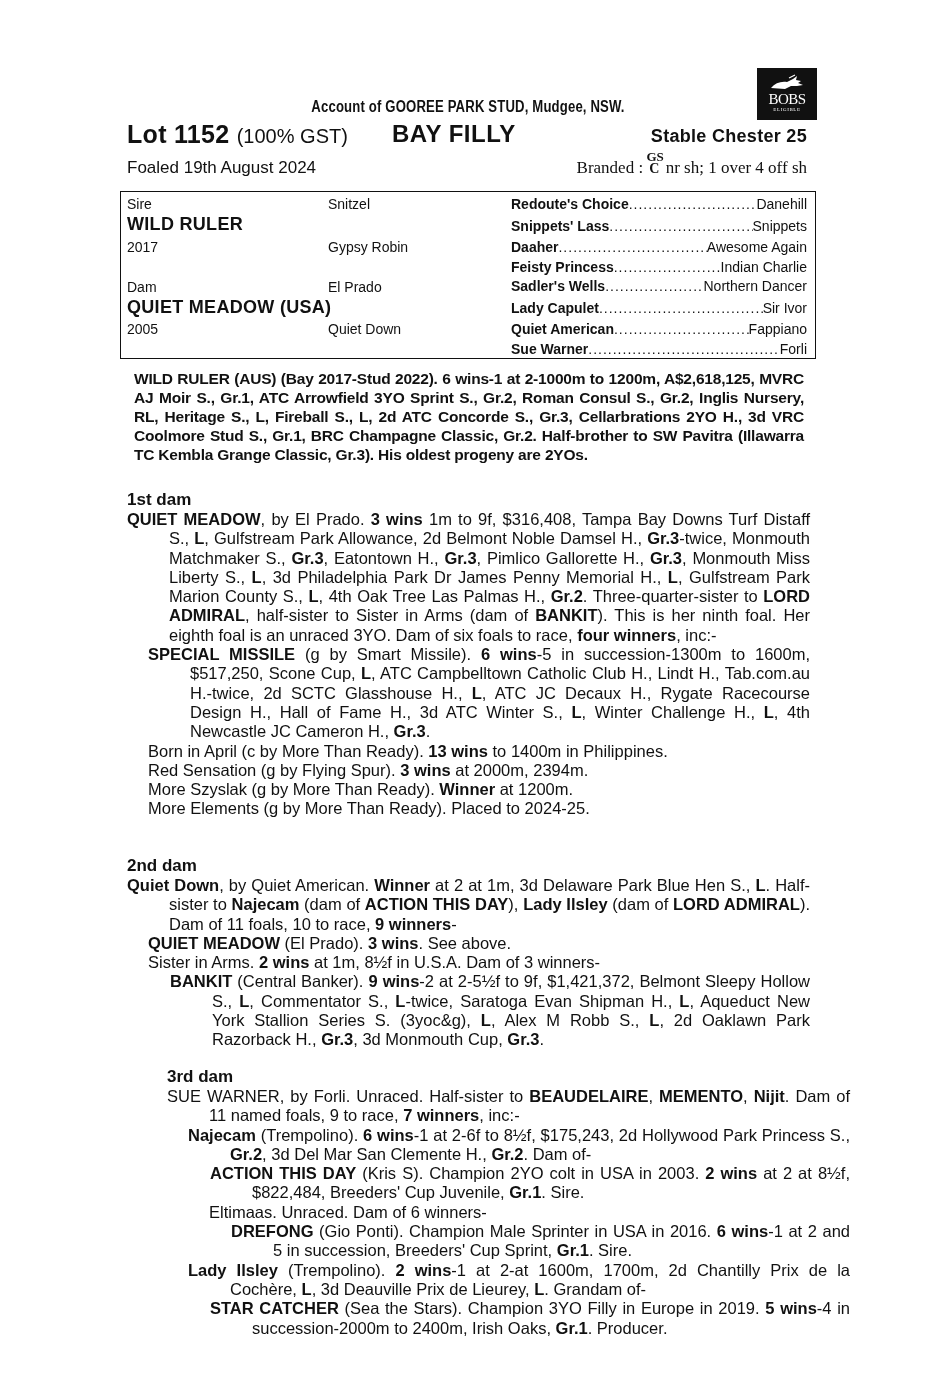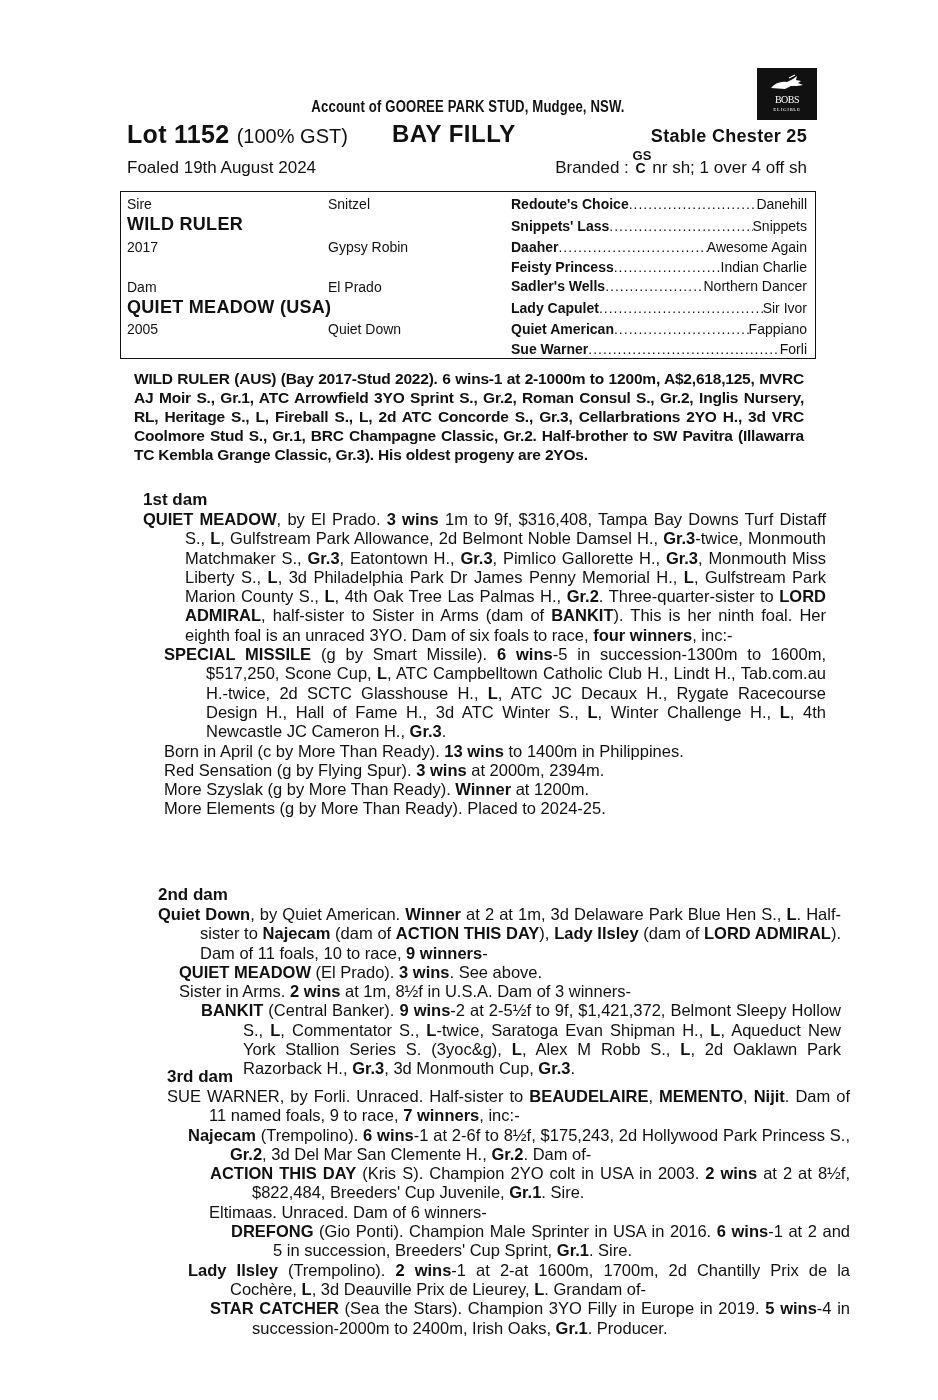--- a/index.html
+++ b/index.html
@@ -1,32 +1,32 @@
 <!DOCTYPE html>
 <html><head>
 <meta charset="utf-8">
 <style>
   html, body { margin: 0; padding: 0; background: #ffffff; }
   body { width: 938px; height: 1400px; position: relative; color: #111; font-family: "Liberation Sans", sans-serif; overflow: hidden; }
   .page { position: absolute; left: 0; top: 0; width: 938px; height: 1400px; }
 
   .logo { position: absolute; left: 757px; top: 68px; width: 60px; height: 52px; background: #111; color: #fff; text-align: center; }
   .logo svg { display: block; margin: 6px auto 0; }
-  .logo .bobs { font-family: "Liberation Serif", serif; font-size: 10px; line-height: 13px; letter-spacing: -0.5px; display: block; margin-top: 1px; }
+  .logo .bobs { font-family: "Liberation Serif", serif; font-size: 15px; line-height: 13px; letter-spacing: -0.5px; display: block; margin-top: 1px; }
   .logo .elig { font-family: "Liberation Serif", serif; font-size: 5px; letter-spacing: 0.6px; display: block; margin-top: 1px; }
 
   .account { position: absolute; left: 128px; width: 680px; top: 98px; text-align: center; font-family: "Liberation Sans", sans-serif; font-weight: bold; font-size: 16px; transform: scaleX(0.82); transform-origin: center; letter-spacing: 0.2px; }
   .lot-row { position: absolute; top: 120px; left: 127px; width: 682px; height: 30px; }
   .lot { position: absolute; left: 0; top: 0; font-weight: 900; font-size: 25px; letter-spacing: 0.3px; }
   .lot .gst { font-weight: normal; font-size: 20px; letter-spacing: 0; }
   .sex { position: absolute; left: 265px; top: 0; font-weight: 900; font-size: 24px; letter-spacing: 0.5px; }
   .stable { position: absolute; right: 2px; top: 6px; font-weight: bold; font-size: 18px; letter-spacing: 0.3px; }
   .foal-row { position: absolute; top: 158px; left: 127px; width: 682px; height: 24px; font-size: 17px; }
   .foaled { position: absolute; left: 0; top: 0; }
-  .branded { position: absolute; right: 2px; top: 0; }
+  .branded { position: absolute; right: 2px; top: 0; font-family: Liberation Serif, serif; }
   .brand-mark { display: inline-block; position: relative; width: 14px; text-align: center; font-weight: bold; font-size: 14px; }
   .brand-mark .gs { position: absolute; left: -1px; top: -12px; font-size: 13px; }
 
   .ped { position: absolute; left: 120px; top: 191px; width: 696px; height: 168px; border: 1.5px solid #111; box-sizing: border-box; }
   .ped .cell { position: absolute; font-size: 14px; white-space: nowrap; }
   .ped .big { font-weight: 900; font-size: 18px; letter-spacing: 0.3px; }
   .ped .anc { position: absolute; left: 390px; width: 296px; font-size: 14px; display: flex; white-space: nowrap; }
   .ped .anc .l { flex: 0 0 auto; font-weight: bold; }
   .ped .anc .dots { flex: 1 1 auto; overflow: hidden; letter-spacing: 1px; }
   .ped .anc .dots::after { content: "...................................................................................................."; }
@@ -126,33 +126,33 @@
       </div>
     <div class="anc" style="top:149px;">
         <span class="l">Sue Warner</span>
         <span class="dots"></span>
         <span class="r">Forli</span>
       </div>
   </div>
 
   <div class="sire-block">WILD RULER (AUS) (Bay 2017-Stud 2022). 6 wins-1 at 2-1000m to 1200m, A$2,618,125, MVRC AJ Moir S., Gr.1, ATC Arrowfield 3YO Sprint S., Gr.2, Roman Consul S., Gr.2, Inglis Nursery, RL, Heritage S., L, Fireball S., L, 2d ATC Concorde S., Gr.3, Cellarbrations 2YO H., 3d VRC Coolmore Stud S., Gr.1, BRC Champagne Classic, Gr.2. Half-brother to SW Pavitra (Illawarra TC Kembla Grange Classic, Gr.3). His oldest progeny are 2YOs.</div>
 
-  <div class="section" style="top:490px;margin-left:16px;">
+  <div class="section" style="top:490px;">
     <h3>1st dam</h3>
     <div>
         <div class="p i0"><b>QUIET MEADOW</b><span>, by El Prado. </span><b>3 wins</b><span> 1m to 9f, $316,408, Tampa Bay Downs Turf Distaff S., </span><b>L</b><span>, Gulfstream Park Allowance, 2d Belmont Noble Damsel H., </span><b>Gr.3</b><span>-twice, Monmouth Matchmaker S., </span><b>Gr.3</b><span>, Eatontown H., </span><b>Gr.3</b><span>, Pimlico Gallorette H., </span><b>Gr.3</b><span>, Monmouth Miss Liberty S., </span><b>L</b><span>, 3d Philadelphia Park Dr James Penny Memorial H., </span><b>L</b><span>, Gulfstream Park Marion County S., </span><b>L</b><span>, 4th Oak Tree Las Palmas H., </span><b>Gr.2</b><span>. Three-quarter-sister to </span><b>LORD ADMIRAL</b><span>, half-sister to Sister in Arms (dam of </span><b>BANKIT</b><span>). This is her ninth foal. Her eighth foal is an unraced 3YO. Dam of six foals to race, </span><b>four winners</b><span>, inc:-</span></div>
         <div class="p i1"><b>SPECIAL MISSILE</b><span> (g by Smart Missile). </span><b>6 wins</b><span>-5 in succession-1300m to 1600m, $517,250, Scone Cup, </span><b>L</b><span>, ATC Campbelltown Catholic Club H., Lindt H., Tab.com.au H.-twice, 2d SCTC Glasshouse H., </span><b>L</b><span>, ATC JC Decaux H., Rygate Racecourse Design H., Hall of Fame H., 3d ATC Winter S., </span><b>L</b><span>, Winter Challenge H., </span><b>L</b><span>, 4th Newcastle JC Cameron H., </span><b>Gr.3</b><span>.</span></div>
         <div class="p plain1"><span>Born in April (c by More Than Ready). </span><b>13 wins</b><span> to 1400m in Philippines.</span></div>
         <div class="p plain1"><span>Red Sensation (g by Flying Spur). </span><b>3 wins</b><span> at 2000m, 2394m.</span></div>
         <div class="p plain1"><span>More Szyslak (g by More Than Ready). </span><b>Winner</b><span> at 1200m.</span></div>
         <div class="p plain1"><span>More Elements (g by More Than Ready). Placed to 2024-25.</span></div>
       </div>
   </div>
 
-  <div class="section" style="top:885px;margin-left:31px;">
+  <div class="section" style="top:856px;">
     <h3>2nd dam</h3>
     <div>
         <div class="p i0"><b>Quiet Down</b><span>, by Quiet American. </span><b>Winner</b><span> at 2 at 1m, 3d Delaware Park Blue Hen S., </span><b>L</b><span>. Half-sister to </span><b>Najecam</b><span> (dam of </span><b>ACTION THIS DAY</b><span>), </span><b>Lady Ilsley</b><span> (dam of </span><b>LORD ADMIRAL</b><span>). Dam of 11 foals, 10 to race, </span><b>9 winners</b><span>-</span></div>
         <div class="p plain1"><b>QUIET MEADOW</b><span> (El Prado). </span><b>3 wins</b><span>. See above.</span></div>
         <div class="p plain1"><span>Sister in Arms. </span><b>2 wins</b><span> at 1m, 8½f in U.S.A. Dam of 3 winners-</span></div>
         <div class="p i2"><b>BANKIT</b><span> (Central Banker). </span><b>9 wins</b><span>-2 at 2-5½f to 9f, $1,421,372, Belmont Sleepy Hollow S., </span><b>L</b><span>, Commentator S., </span><b>L</b><span>-twice, Saratoga Evan Shipman H., </span><b>L</b><span>, Aqueduct New York Stallion Series S. (3yoc&amp;g), </span><b>L</b><span>, Alex M Robb S., </span><b>L</b><span>, 2d Oaklawn Park Razorback H., </span><b>Gr.3</b><span>, 3d Monmouth Cup, </span><b>Gr.3</b><span>.</span></div>
       </div>
   </div>
 
   <div class="section" style="top:1067px;margin-left:40px;">

